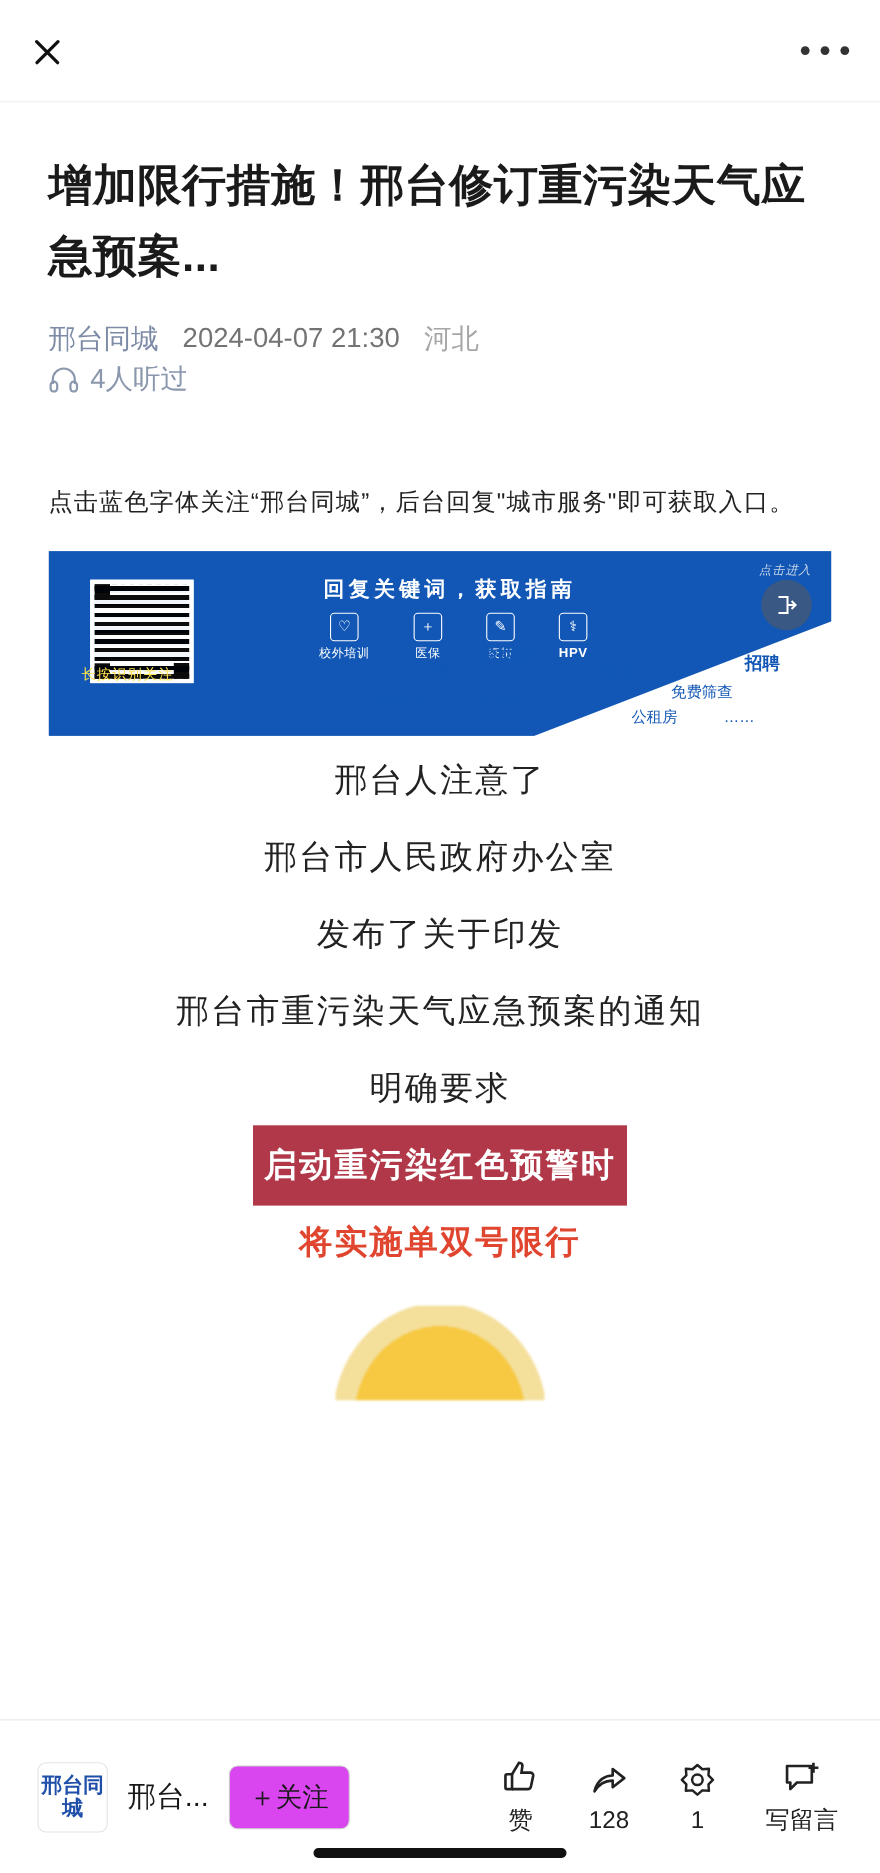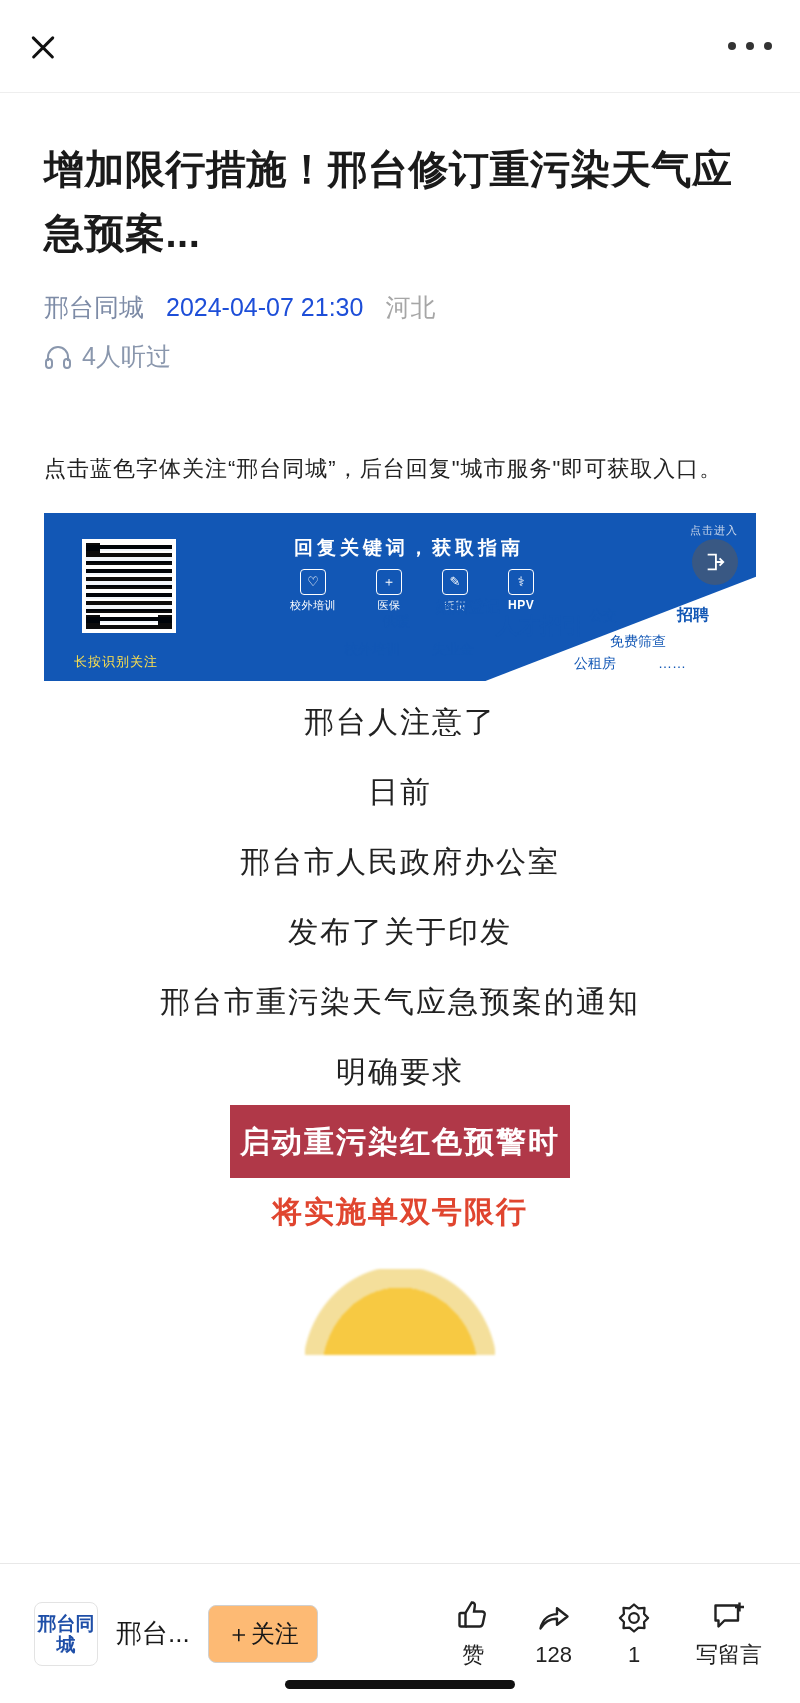--- a/index.html
+++ b/index.html
@@ -92,25 +92,25 @@
 
   .meta-row {
     margin-top: 26px;
     font-size: 25px;
     color: #9b9b9b;
     display: flex;
     align-items: center;
     gap: 22px;
   }
   .meta-account { color: #7d8ba6; }
-  .meta-date { color: #1d4ed8; }
+  .meta-date { color: #737373; }
   .meta-region { color: #a6a6a6; }
 
   .listen-row {
-    margin-top: 16px;
+    margin-top: 4px;
     display: flex;
     align-items: center;
     gap: 10px;
     font-size: 25px;
     color: #8a97ad;
   }
   .headphone-icon svg { display: block; }
 
   .body-para {
     margin-top: 74px;
@@ -158,21 +158,20 @@
     background-color: #fff;
     opacity: 0.95;
   }
   .qr-caption {
     position: absolute;
     left: 30px; top: 103px;
     font-size: 13px;
     color: #ffe14d;
     letter-spacing: 1px;
     white-space: nowrap;
-    margin-top: 37px;
   }
   .banner-head {
     position: absolute;
     left: 230px; top: 22px;
     color: #ffffff;
     font-size: 19px;
     letter-spacing: 4px;
     font-weight: bold;
     margin-left: 20px;
   }
@@ -203,20 +202,21 @@
   .kw.small { font-size: 14px; }
   .kw.mid { font-size: 16px; font-weight: bold; }
   .kw.big { font-size: 22px; font-weight: bold; }
 
   .banner-enter {
     position: absolute;
     right: 18px; top: 10px;
     font-size: 11px;
     color: #c9d6ea;
     letter-spacing: 1px;
+    font-style: italic;
   }
   .enter-btn {
     position: absolute;
     right: 18px; top: 26px;
     width: 46px; height: 46px;
     border-radius: 50%;
     background: rgba(90,90,90,0.55);
     color: #fff;
     display: flex;
     align-items: center;
@@ -291,21 +291,21 @@
     color: #181818;
     white-space: nowrap;
   }
   .follow-btn {
     border: 1px solid #d0d0d0;
     border-radius: 8px;
     padding: 12px 18px;
     font-size: 24px;
     color: #181818;
     white-space: nowrap;
-    background: #fdba74;
+    background: #d946ef;
   }
   .actions {
     margin-left: auto;
     display: flex;
     align-items: center;
     gap: 44px;
     padding-right: 4px;
   }
   .action {
     display: flex;
@@ -409,21 +409,20 @@
       <div class="enter-btn">
         <svg width="22" height="22" viewBox="0 0 24 24">
           <path d="M4 4 h9 v16 H4" fill="none" stroke="#fff" stroke-width="2"></path>
           <path d="M13 12 h8 M17 8 l4 4 -4 4" fill="none" stroke="#fff" stroke-width="2"></path>
         </svg>
       </div>
     </div>
 
     <div class="clines">
       <div class="cline">邢台人注意了</div>
-      <div class="cline">日前</div>
       <div class="cline">邢台市人民政府办公室</div>
       <div class="cline">发布了关于印发</div>
       <div class="cline">邢台市重污染天气应急预案的通知</div>
       <div class="cline">明确要求</div>
       <div class="cline hl">
         <span>启动重污染红色预警时</span>
       </div>
       <div class="cline red">将实施单双号限行</div>
     </div>
 

